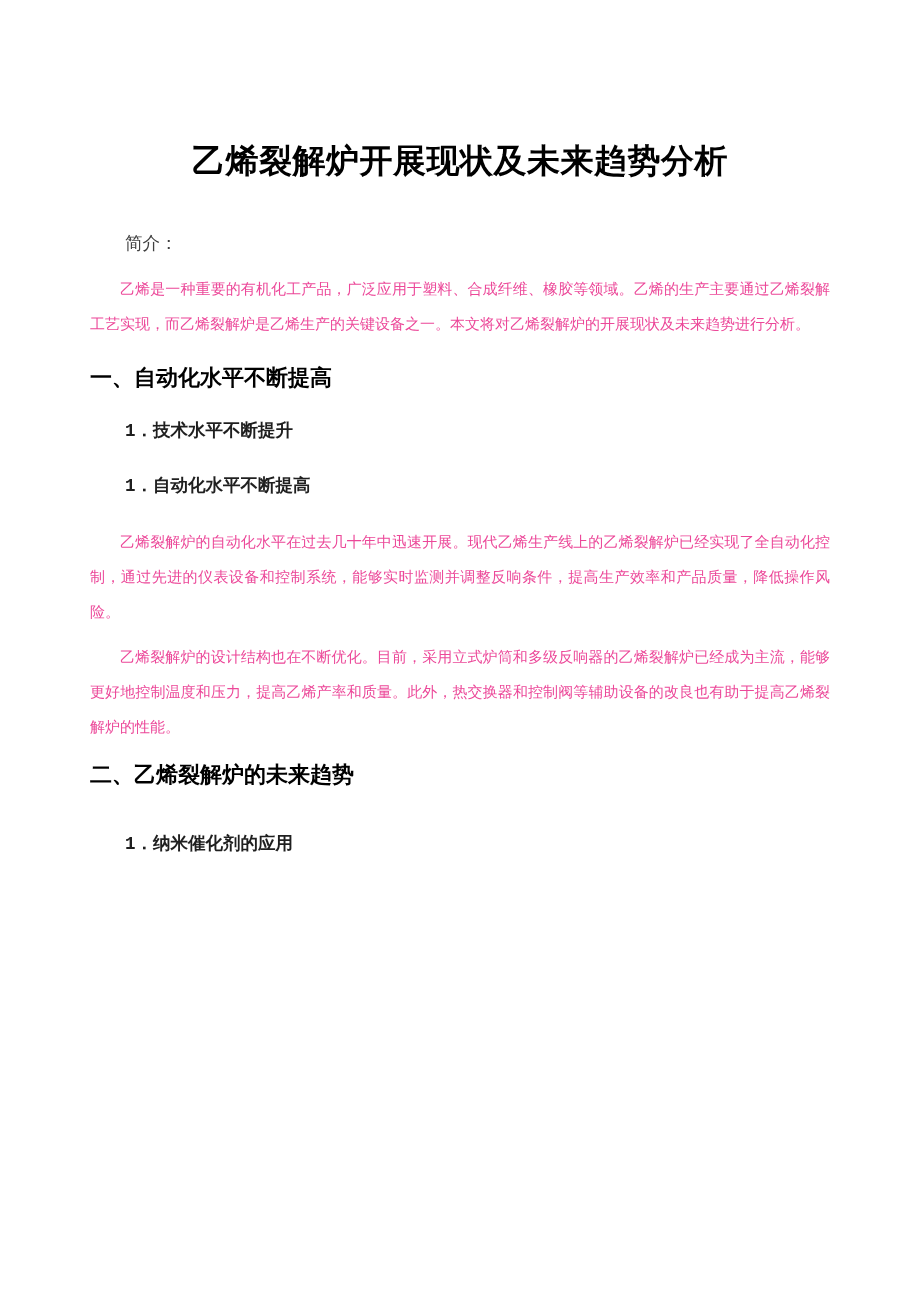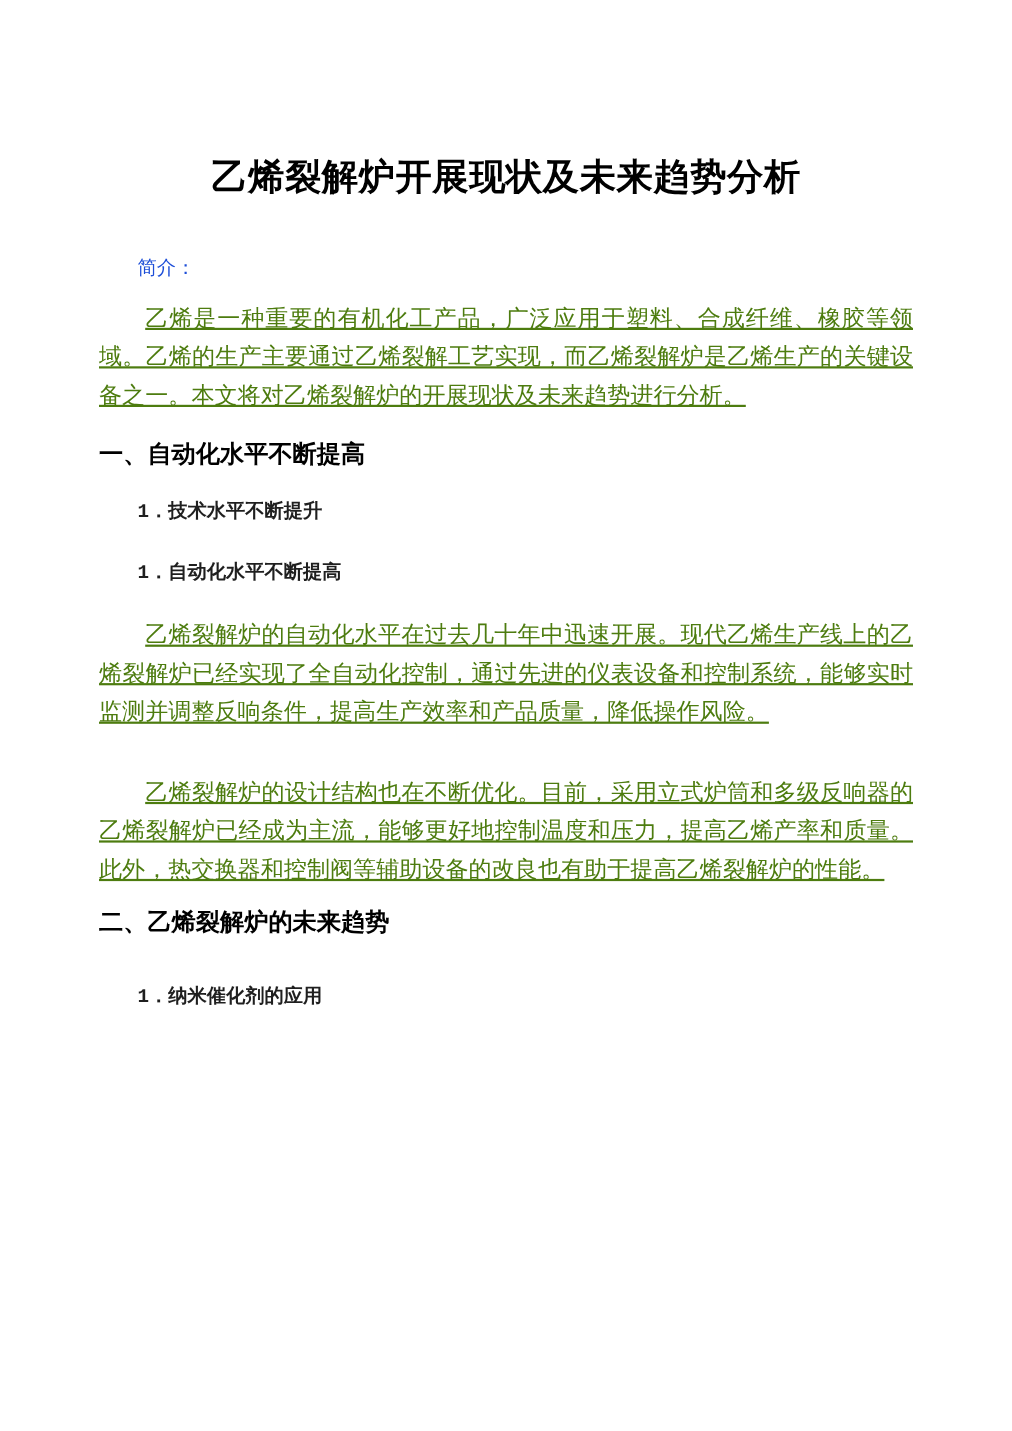--- a/index.html
+++ b/index.html
@@ -26,51 +26,50 @@
     letter-spacing: 0.5px;
     text-align: center;
     color: #000000;
   }
   .intro-label {
     margin: 44px 0 0 0;
     font-family: "Liberation Serif", serif;
     font-size: 17.5px;
     line-height: 28px;
     text-indent: 2em;
-    color: #1d4ed8;
+    color: #404040;
   }
   .para {
     font-family: "Liberation Serif", serif;
-    font-size: 21px;
+    font-size: 15px;
     line-height: 35px;
     text-indent: 2em;
     text-align: justify;
-    color: #4d7c0f;
-    text-decoration: underline;
+    color: #ec4899;
   }
   .section-heading {
     font-family: "Liberation Sans", sans-serif;
     font-weight: bold;
     font-size: 22px;
     line-height: 30px;
     color: #000000;
   }
   .subheading {
     font-family: Liberation Mono, monospace;
     font-size: 17.5px;
     line-height: 28px;
     text-indent: 2em;
     color: #1f1f1f;
   }
   p, h1, h2, h3 { margin: 0; }
   .mt15 { margin-top: 15px; }
   .mt21 { margin-top: 21px; }
   .mt24 { margin-top: 24px; }
   .mt25 { margin-top: 25px; }
-  .mt26 { margin-top: 38px; }
+  .mt26 { margin-top: 10px; }
   .mt27 { margin-top: 27px; }
   .mt28 { margin-top: 40px; }
 </style>
 </head>
 <body>
 
 <div class="page">
 
   <h1 class="doc-title">乙烯裂解炉开展现状及未来趋势分析</h1>
 

